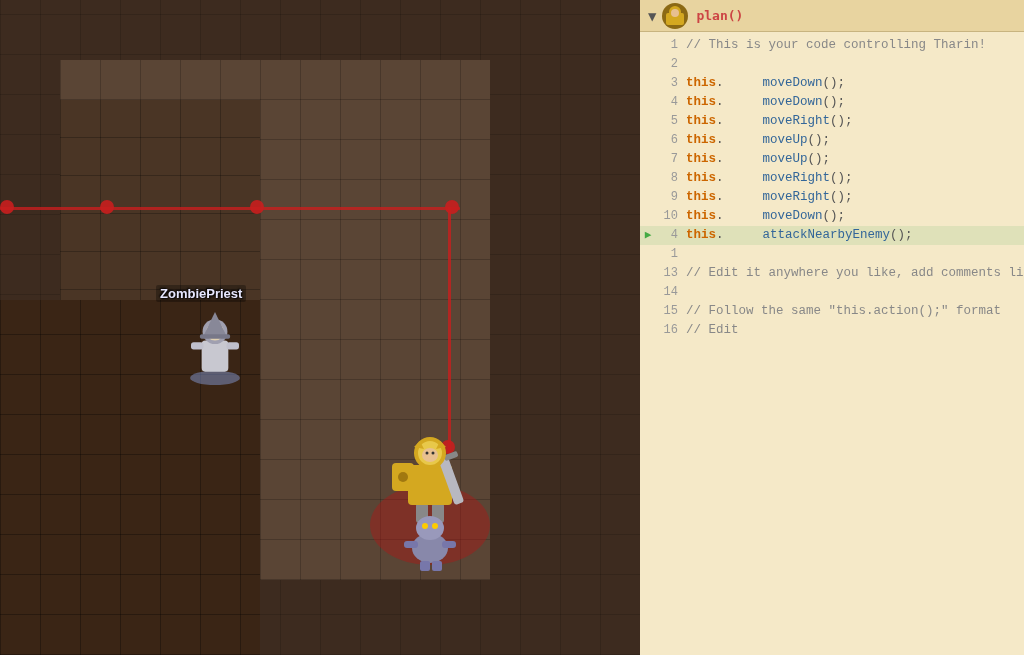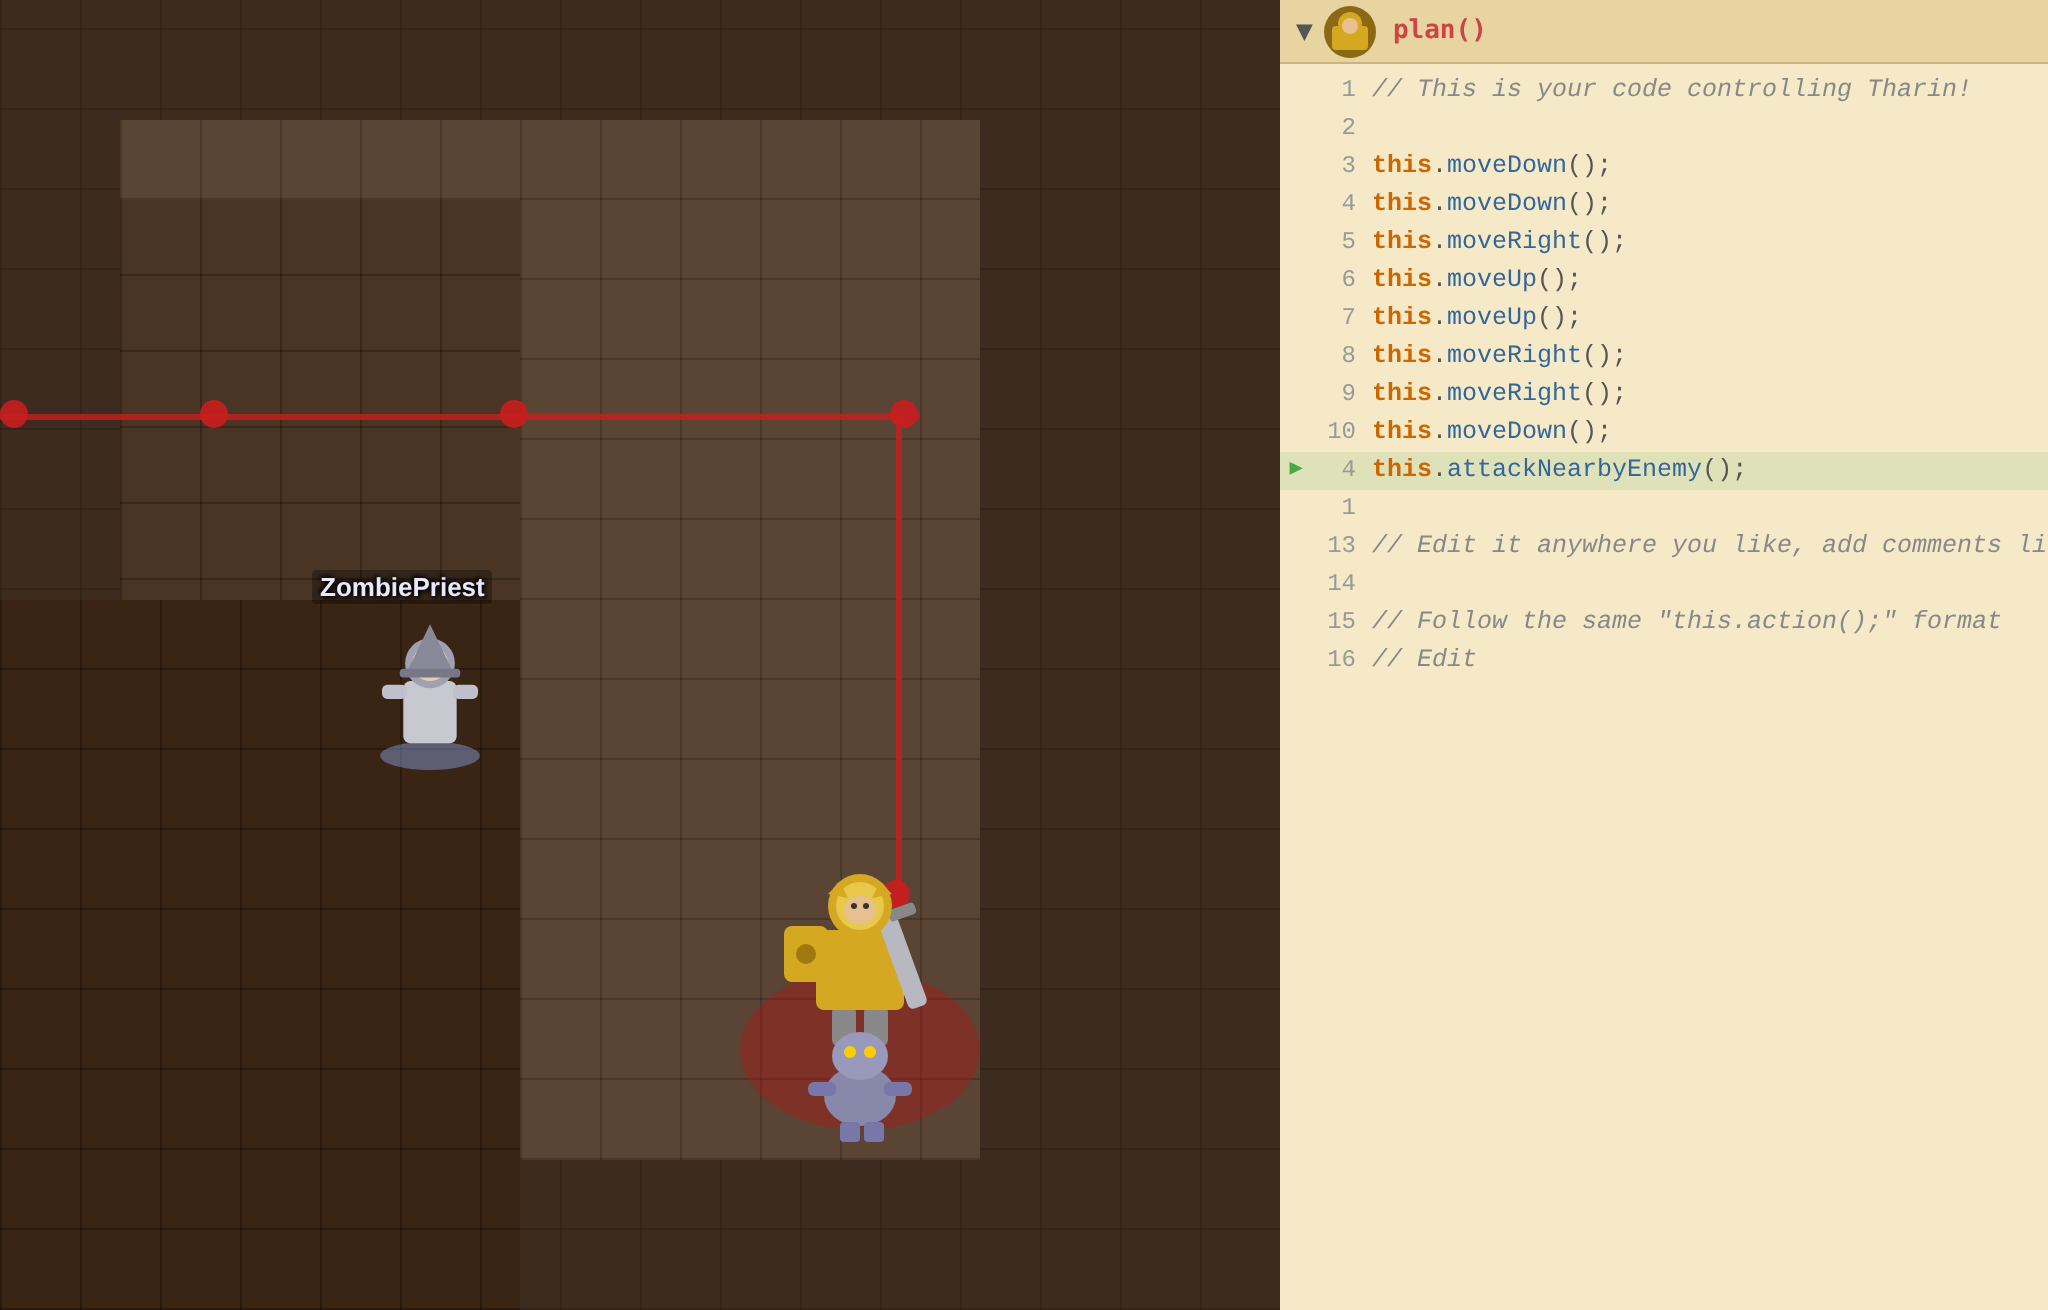--- a/index.html
+++ b/index.html
@@ -263,22 +263,22 @@
 
     .line-content {
       flex: 1;
       padding-right: 8px;
       color: #333;
       white-space: pre;
     }
 
     
     .kw-this { color: #cc6600; font-weight: bold; text-align: right; }
-    .kw-method { color: #336699; }
-    .kw-comment { color: #888888; font-style: italic; }
+    .kw-method { color: #336699; margin-left: 39px; }
+    .kw-comment { color: #888888; }
     .kw-paren { color: #555; }
 
     
     #code-editor::-webkit-scrollbar {
       width: 8px;
     }
     #code-editor::-webkit-scrollbar-track {
       background: #f0e0b0;
     }
     #code-editor::-webkit-scrollbar-thumb {

